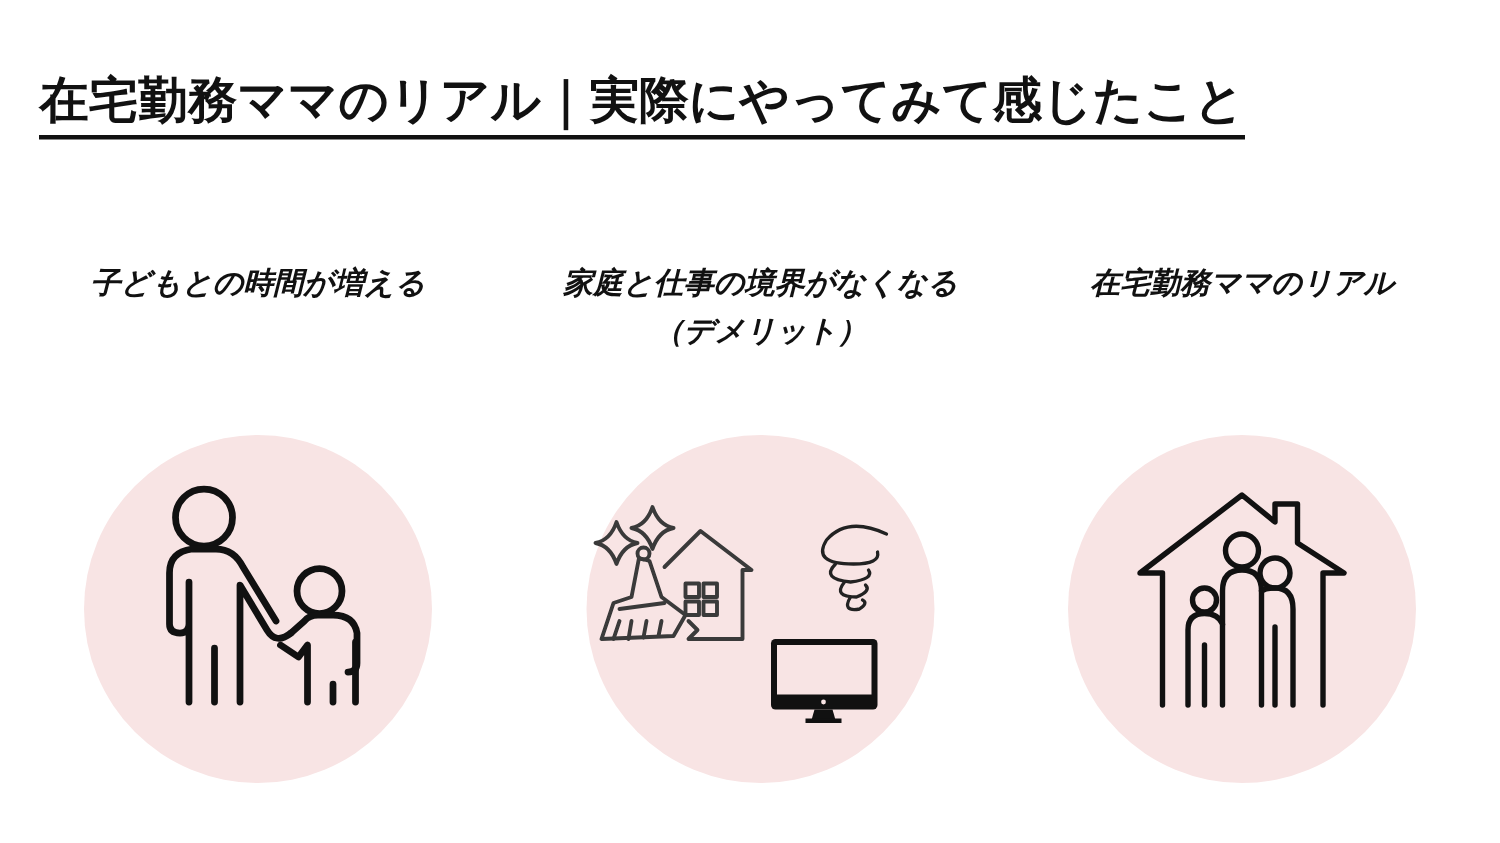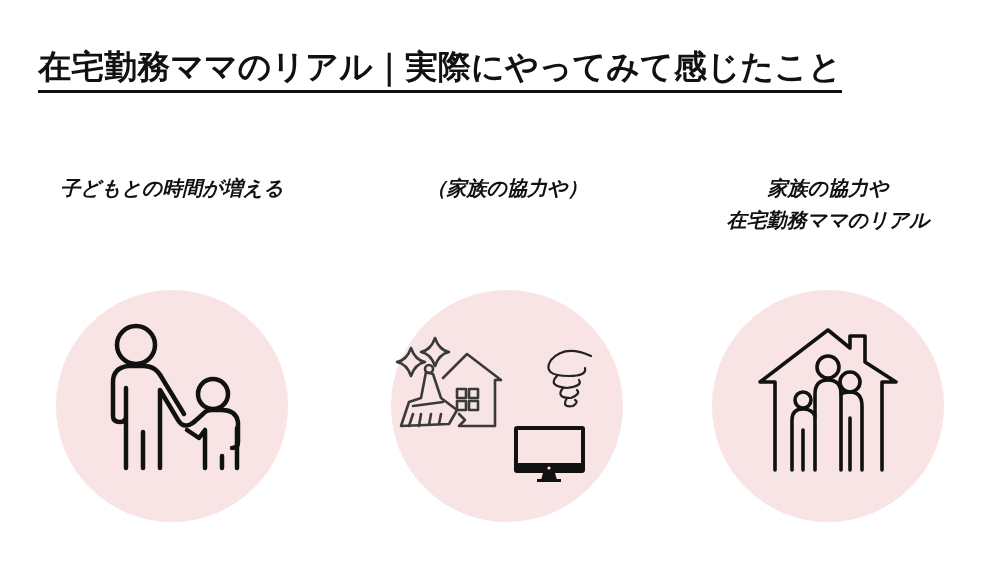--- a/index.html
+++ b/index.html
@@ -1,21 +1,21 @@
 <!DOCTYPE html>
 <html><head>
   <meta charset="utf-8">
   <style>
     html, body { margin: 0; padding: 0; }
     body {
       width: 1000px; height: 562px; background: #ffffff; position: relative; overflow: hidden;
       font-family: "DejaVu Sans", "Liberation Sans", sans-serif; color: #111111;
     }
     .title {
-      position: absolute; left: 16px; top: 46px; width: 848px; text-align: center;
+      position: absolute; left: 4px; top: 46px; width: 848px; text-align: center;
       font-size: 33px; font-weight: bold; letter-spacing: 0px;
     }
     .title span {
       border-bottom: 3px solid #111; padding-bottom: 2px; display: inline-block; line-height: 42px;
     }
     .col-label {
       position: absolute; top: 172px; width: 330px; text-align: center;
       font-size: 20px; font-weight: bold; line-height: 32px; font-style: italic;
     }
     .col-label div { white-space: nowrap; }
@@ -46,21 +46,22 @@
     <circle cx="157" cy="104" r="15"></circle>
 
     <path d="M138 132 L147 124 Q150 120 156 120 H166 Q180 120 182 132 V152 Q182 158 176 158"></path>
     <path d="M131 140 L143 148 L149 140 V178"></path>
     <path d="M166 178 V166"></path>
     <path d="M181 178 V138"></path>
   </svg>
 </div>
 
 <div class="col-label" style="left:342px;">
-  <div>（家族の協力や）</div>
+  <div>家庭と仕事の境界がなくなる</div>
+  <div>（デメリット）</div>
 </div>
 <div class="circle" style="left:391px; background:#f8e4e4;">
   <svg viewBox="0 0 232 232" fill="none" stroke="#3a3a3a" stroke-width="2.6" stroke-linejoin="round" stroke-linecap="round">
 
     <path d="M20 58 Q24 70 34 72 Q24 74 20 86 Q16 74 6 72 Q16 70 20 58 Z"></path>
     <path d="M44 48 Q48 60 58 62 Q48 64 44 76 Q40 64 30 62 Q40 60 44 48 Z"></path>
 
     <path d="M52 88 L76 64 L110 90 L104 90 V136 H68 L74 130 L68 124"></path>
 
     <rect x="66" y="99" width="9" height="9"></rect>
@@ -86,21 +87,20 @@
       <rect x="123" y="136" width="71" height="47" rx="3" fill="#111" stroke="none"></rect>
       <rect x="127" y="140" width="63" height="33" fill="#f8e4e4" stroke="none"></rect>
       <circle cx="158" cy="178" r="1.6" fill="#f8e4e4" stroke="none"></circle>
       <path d="M152 183 H164 L166 190 H150 Z" fill="#111" stroke="none"></path>
       <rect x="146" y="189" width="24" height="3" fill="#111" stroke="none"></rect>
     </g>
   </svg>
 </div>
 
 <div class="col-label" style="left:663px;">
-  <div>家族の協力や</div>
   <div>在宅勤務ママのリアル</div>
 </div>
 <div class="circle" style="left:712px; background:#f8e4e4;">
   <svg viewBox="0 0 232 232" fill="none" stroke="#111" stroke-width="3.6" stroke-linejoin="round" stroke-linecap="round">
 
     <path d="M63 180 V92 H48 L116 40 L138 58 V46 H153 V72 L184 92 H170 V180"></path>
 
     <circle cx="116" cy="77" r="11"></circle>
     <path d="M103 180 V104 Q103 90 116 90 Q129 90 129 104 V180"></path>
 

